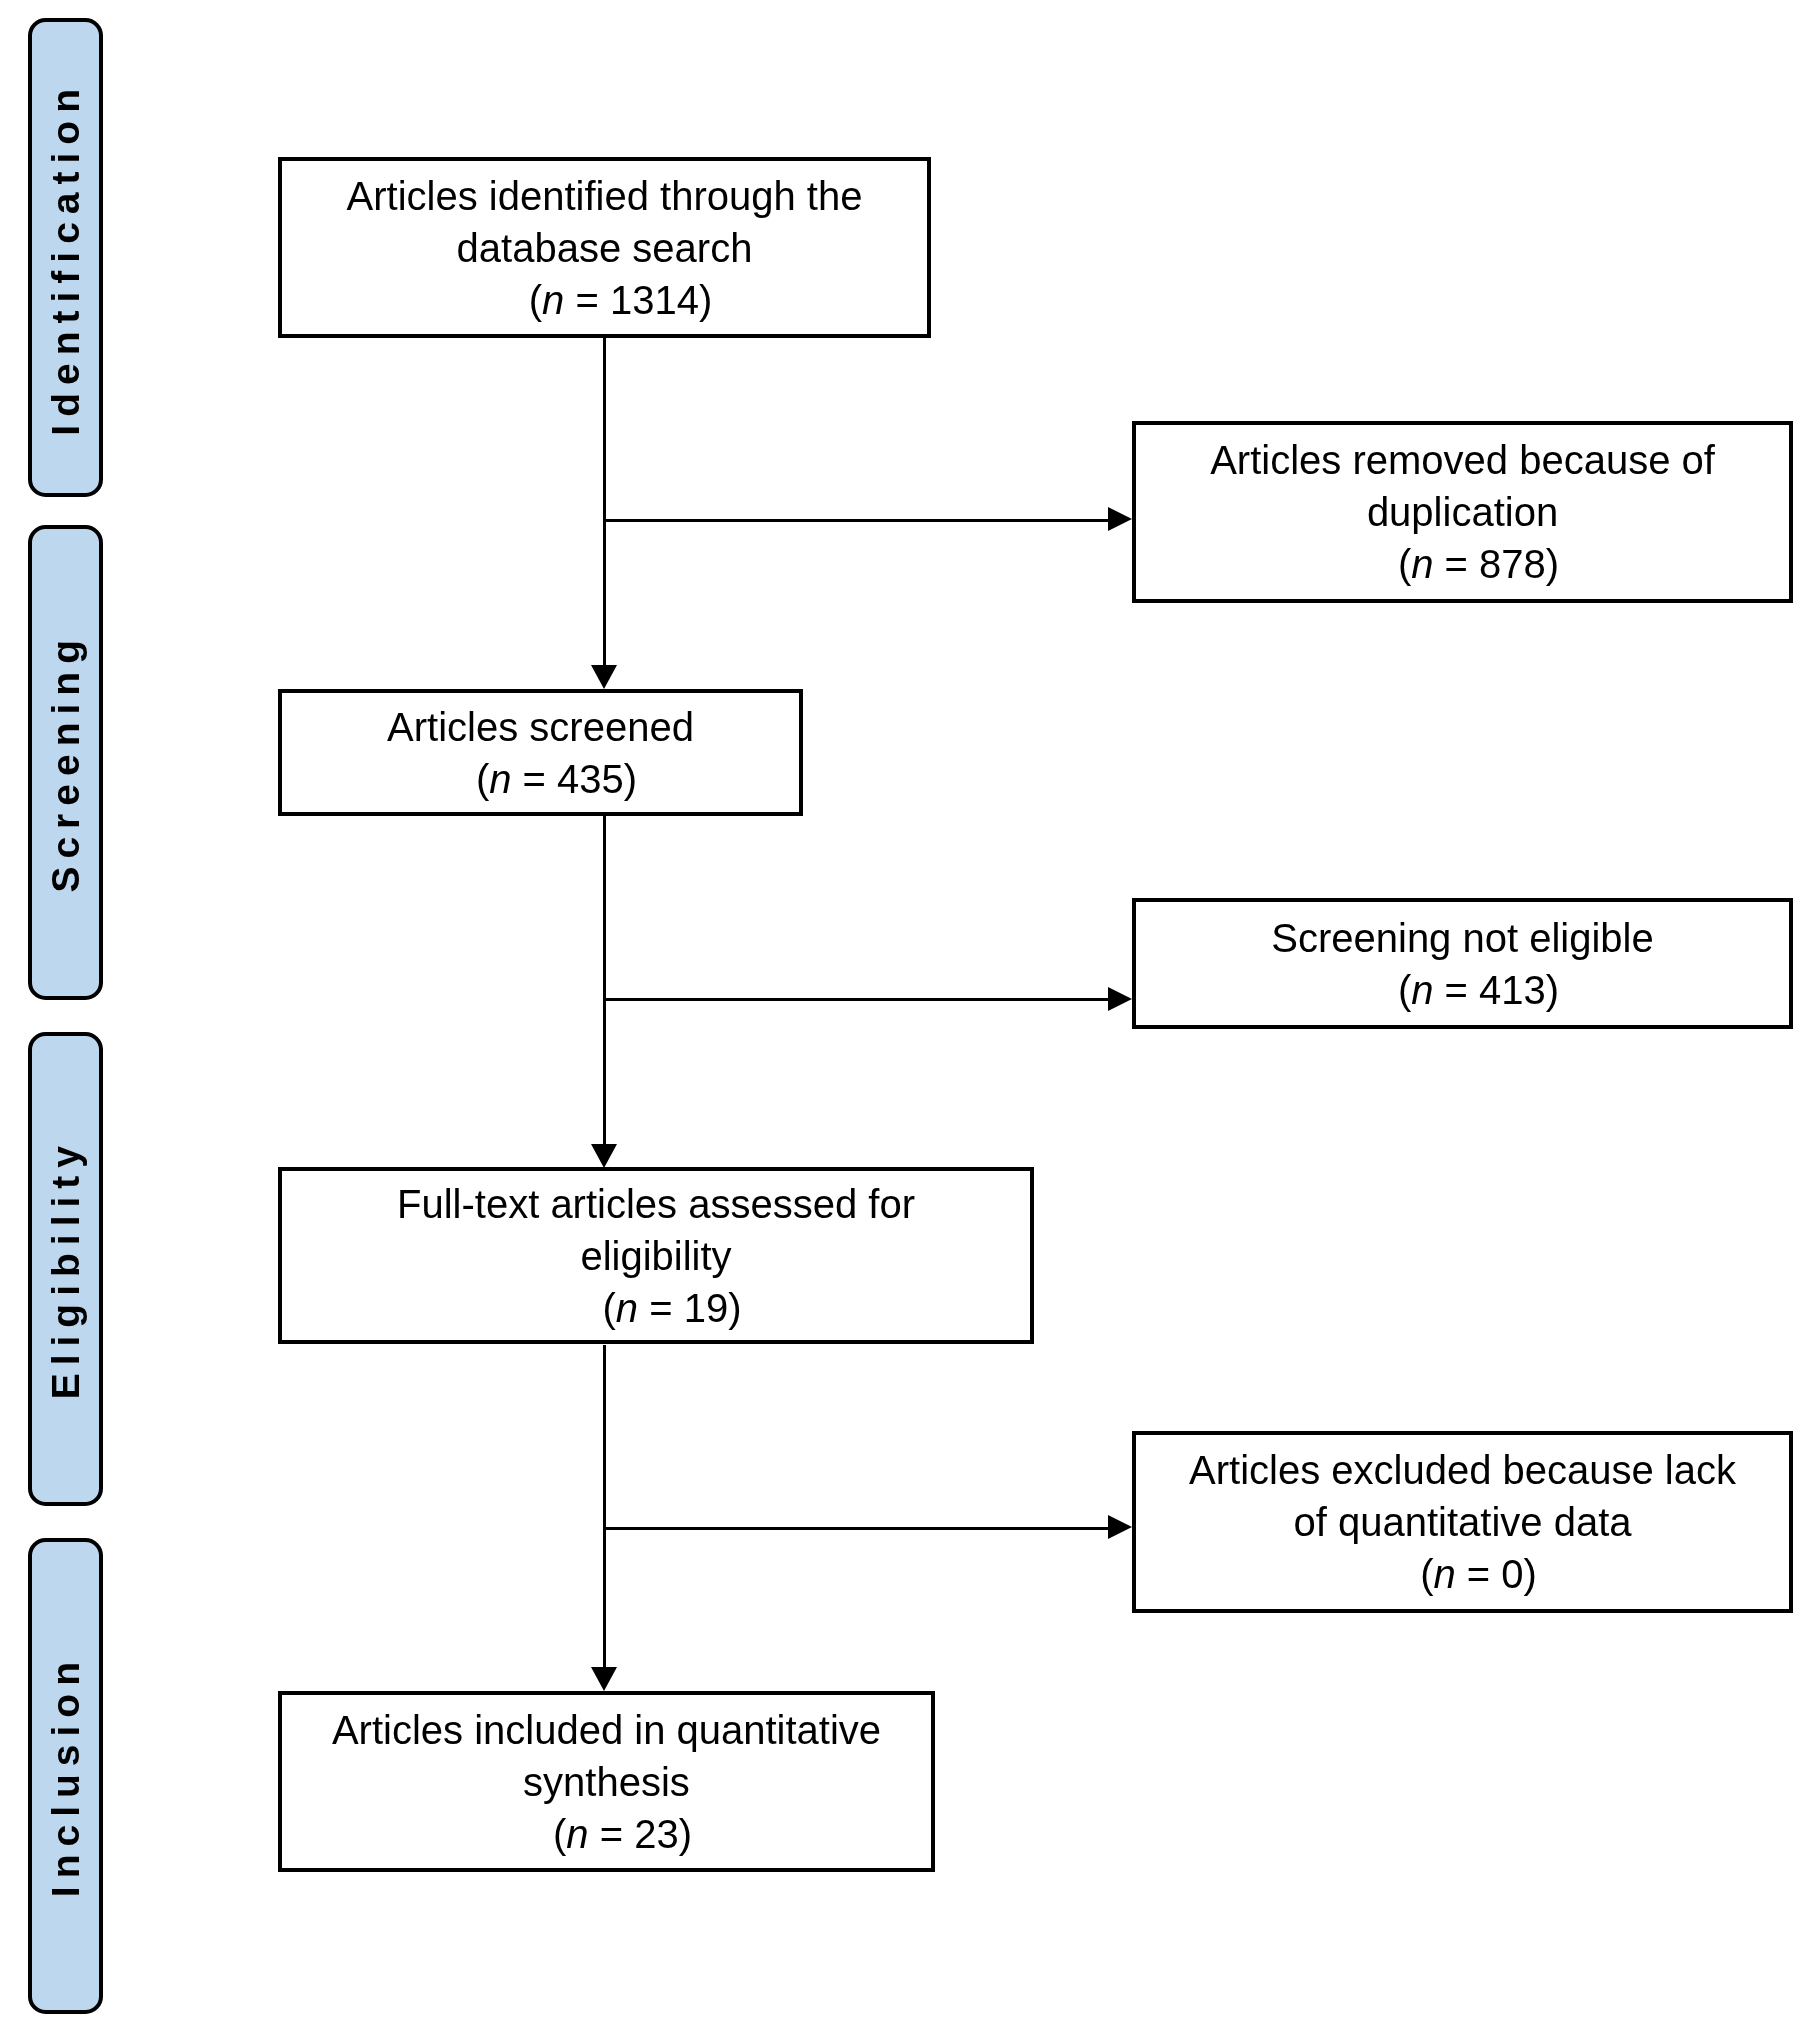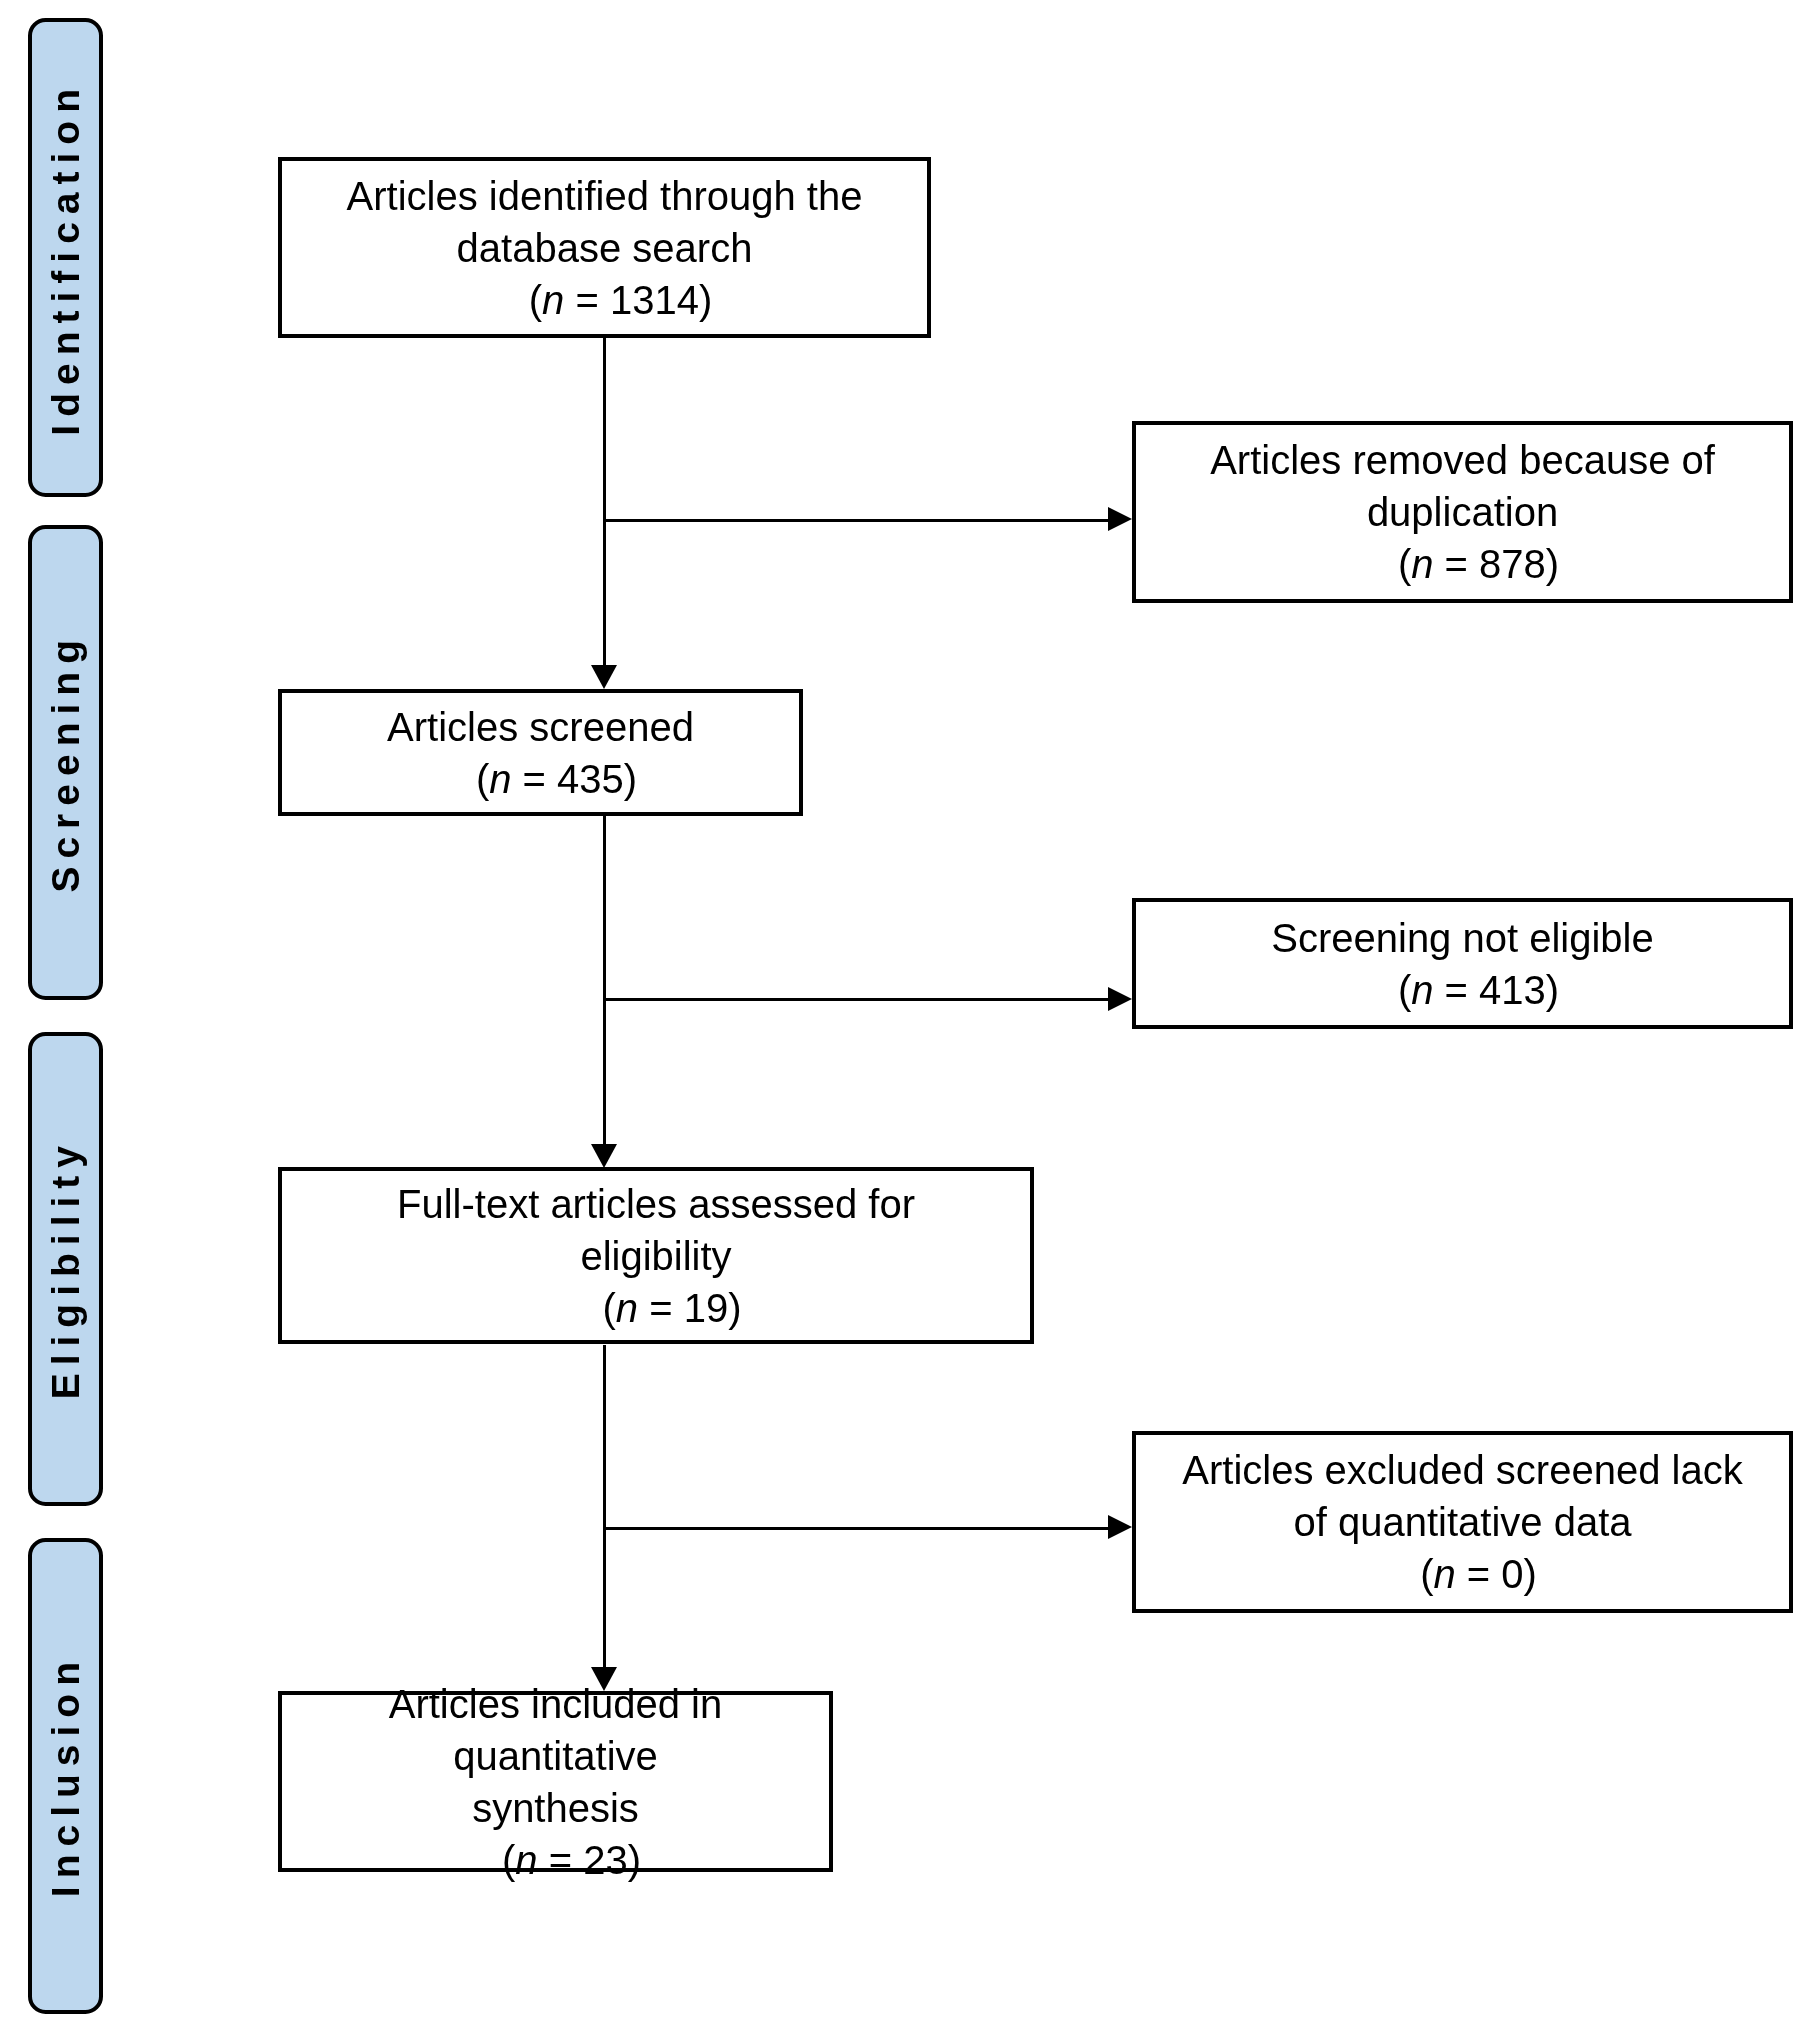--- a/index.html
+++ b/index.html
@@ -116,39 +116,39 @@
     <div class="lines">Articles screened</div>
     <div class="count"><span>(</span><span class="nvar">n</span><span> = 435)</span></div>
   </div>
 
   <div class="box" style="left:278px;top:1167px;width:756px;height:177px">
     <div class="lines">Full-text articles assessed for
 eligibility</div>
     <div class="count"><span>(</span><span class="nvar">n</span><span> = 19)</span></div>
   </div>
 
-  <div class="box" style="left:278px;top:1691px;width:555px;height:181px">
+  <div class="box" style="left:278px;top:1691px;width:657px;height:181px">
     <div class="lines">Articles included in quantitative
 synthesis</div>
     <div class="count"><span>(</span><span class="nvar">n</span><span> = 23)</span></div>
   </div>
 
   <div class="box" style="left:1132px;top:421px;width:661px;height:182px">
     <div class="lines">Articles removed because of
 duplication</div>
     <div class="count"><span>(</span><span class="nvar">n</span><span> = 878)</span></div>
   </div>
 
   <div class="box" style="left:1132px;top:898px;width:661px;height:131px">
     <div class="lines">Screening not eligible</div>
     <div class="count"><span>(</span><span class="nvar">n</span><span> = 413)</span></div>
   </div>
 
   <div class="box" style="left:1132px;top:1431px;width:661px;height:182px">
-    <div class="lines">Articles excluded screened lack
+    <div class="lines">Articles excluded because lack
 of quantitative data</div>
     <div class="count"><span>(</span><span class="nvar">n</span><span> = 0)</span></div>
   </div>
 
   <div class="vline" style="left:603px;top:338px;height:328px"></div>
   <div class="arrow-down" style="left:591px;top:665px"></div>
   <div class="hline" style="left:604px;top:519px;width:504px"></div>
   <div class="arrow-right" style="left:1108px;top:507px"></div>
 
   <div class="vline" style="left:603px;top:816px;height:328px"></div>

